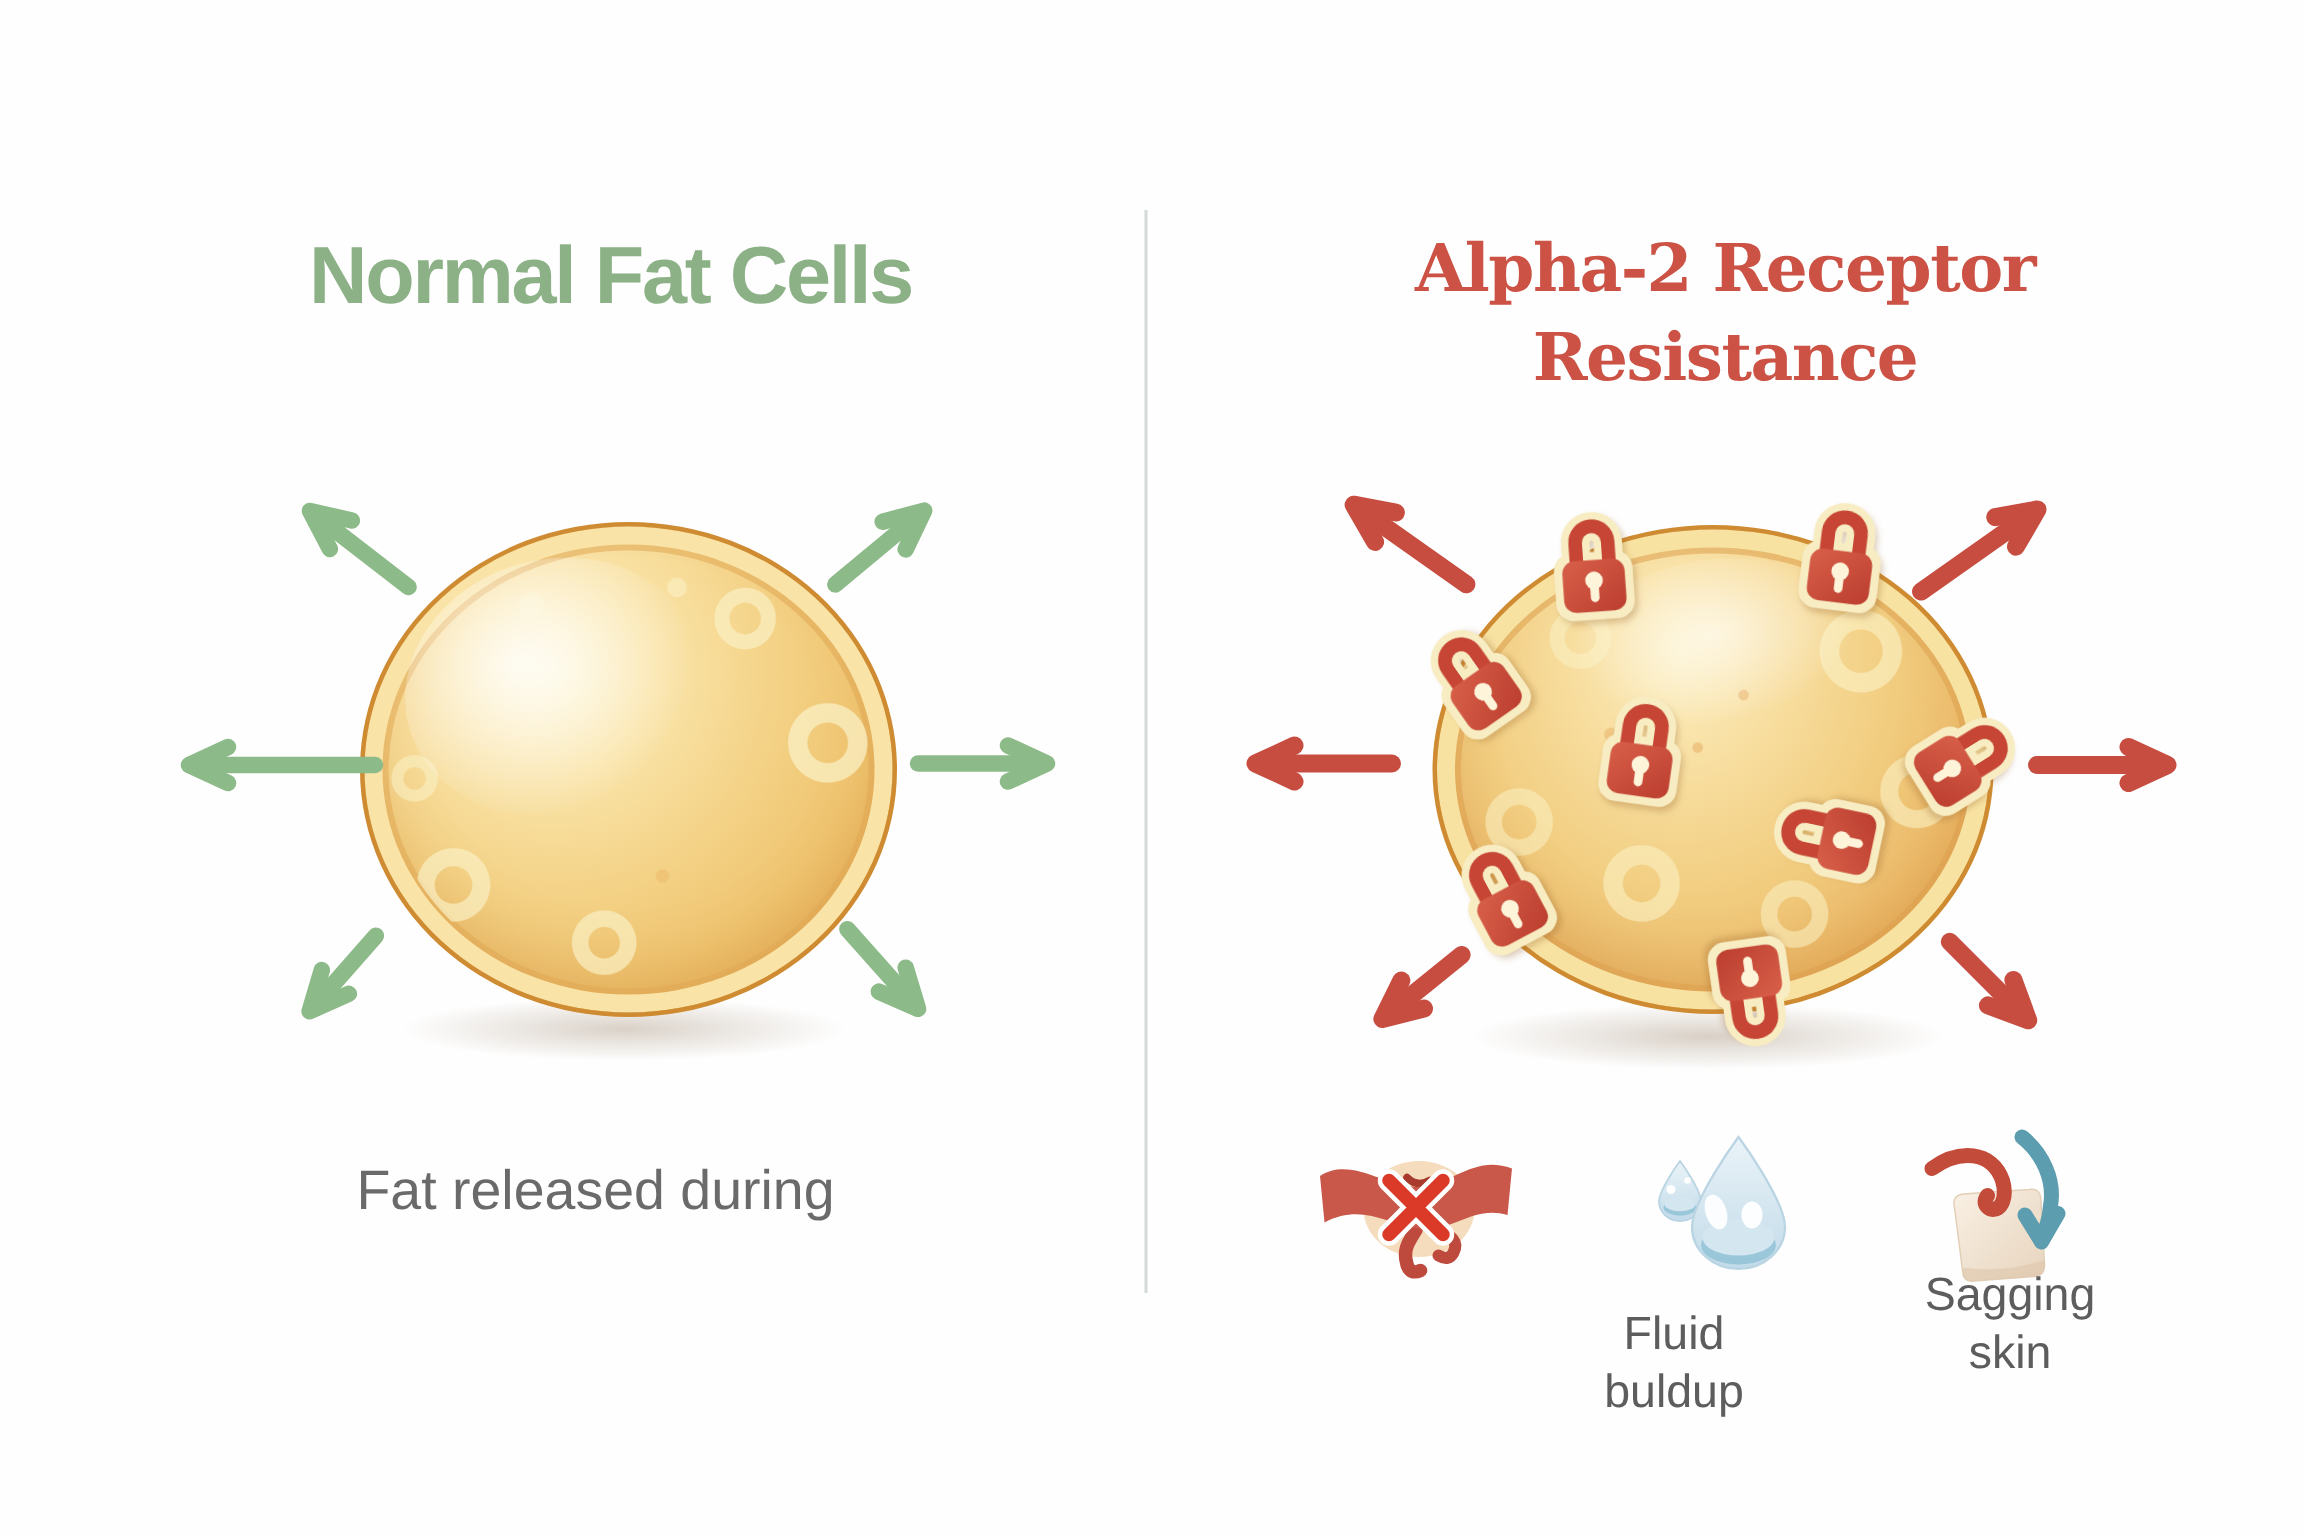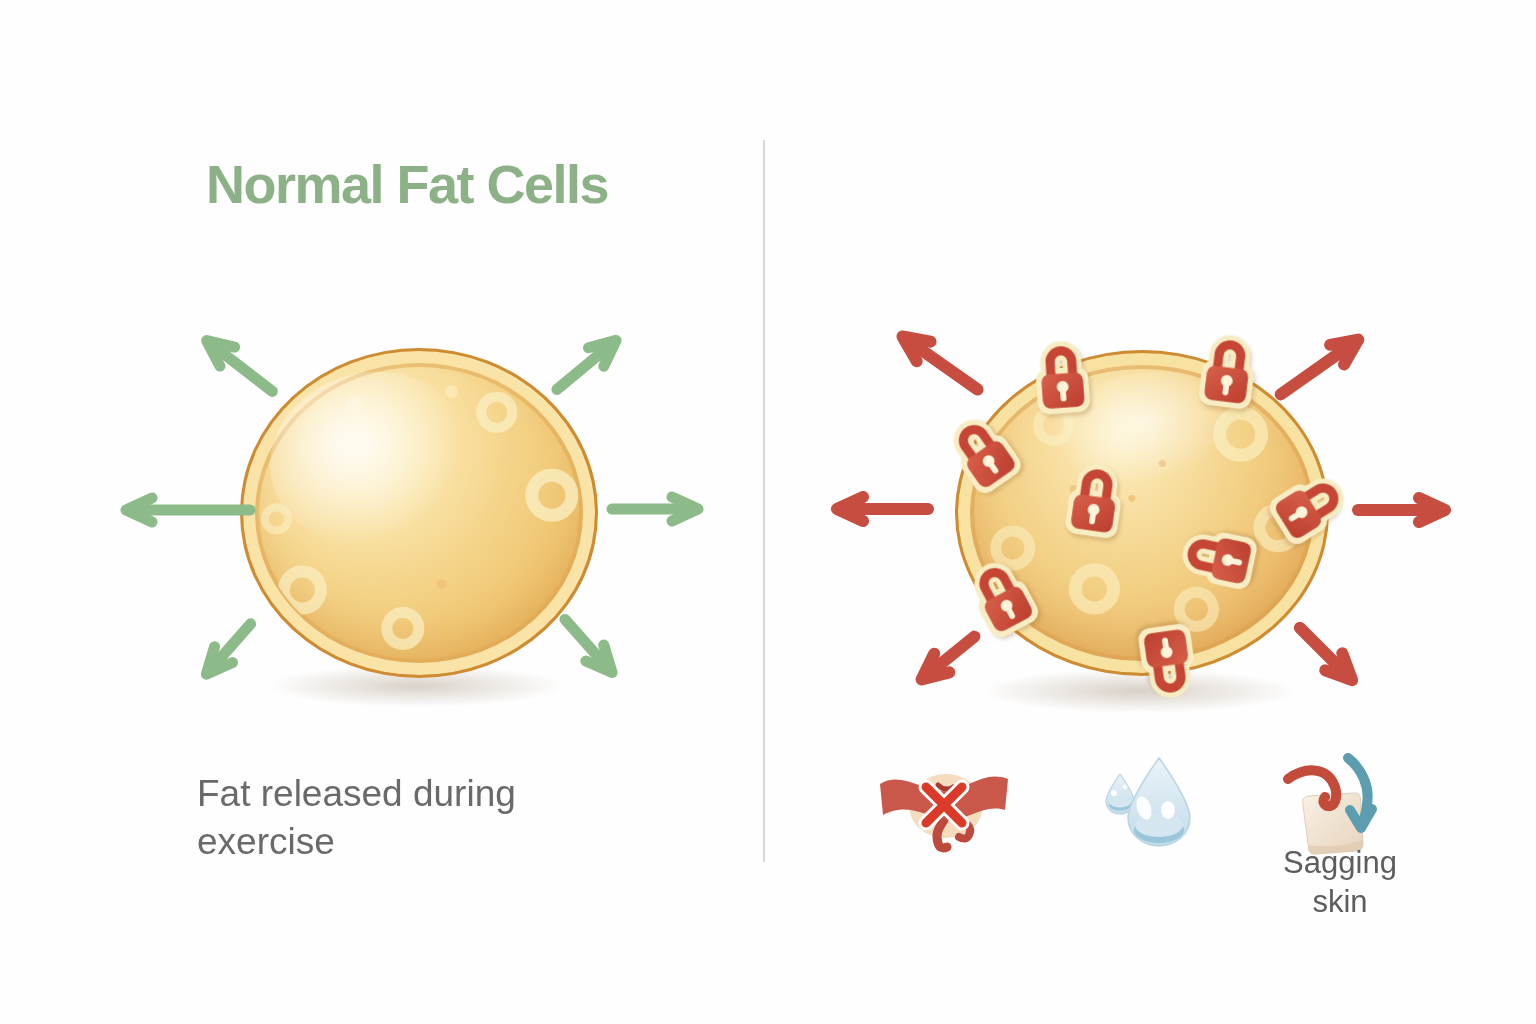--- a/index.html
+++ b/index.html
@@ -7,21 +7,21 @@
          font-family:"Liberation Sans",sans-serif;}
 
   .divider{position:absolute;left:763px;top:140px;width:2px;height:722px;background:#cdd4d0;opacity:.85;}
 
   .title-left{position:absolute;left:107px;top:156px;width:600px;text-align:center;
               font-size:54px;font-weight:bold;letter-spacing:-1.5px;color:#8cb186;line-height:56px;}
   .title-right{position:absolute;left:850px;top:150px;width:600px;text-align:center;
                font-family:"DejaVu Serif",serif;font-weight:bold;font-size:44px;line-height:59px;
                color:#cc5245;letter-spacing:-1px;}
 
-  .caption{position:absolute;left:197px;top:770px;width:400px;text-align:left;
+  .caption{position:absolute;left:197px;top:770px;width:400px;text-align:center;
            font-size:37px;line-height:48px;color:#6a6a6a;}
 
   .cell-shadow{position:absolute;}
   #cell-shadow-left{left:262px;top:664px;width:308px;height:44px;
     background:radial-gradient(ellipse at center,rgba(120,90,55,.27) 0%,rgba(120,90,55,0) 68%);}
   #cell-shadow-right{left:975px;top:668px;width:328px;height:46px;
     background:radial-gradient(ellipse at center,rgba(120,90,55,.28) 0%,rgba(120,90,55,0) 68%);}
 
   .cell{position:absolute;border-radius:50%;border:3px solid #cf8b31;}
   #cell-left{left:240px;top:348px;width:352px;height:324px;
@@ -142,23 +142,26 @@
     </div>
   <div class="arrow green" style="left:545px;top:629px;width:87px;transform:rotate(48.4deg)">
     <svg width="87" height="34">
         <path d="M8 17 L71 17"></path>
         <path d="M53 5 L79 17 L53 29"></path>
       </svg>
     </div>
 
   <div class="caption">
     <div>Fat released during</div>
-    <div>exercise</div>
-  </div>
-
+  </div>
+
+  <div class="title-right">
+    <div>Alpha-2 Receptor</div>
+    <div>Resistance</div>
+  </div>
 
   <div class="cell-shadow" id="cell-shadow-right"></div>
   <div class="cell" id="cell-right">
     <div class="rings" id="rings-right"></div>
     <div class="sheen" id="sheen-right"></div>
   </div>
 
   <div class="arrow red" style="left:886px;top:346px;width:108px;transform:rotate(-144.8deg)">
     <svg width="108" height="34">
         <path d="M8 17 L92 17"></path>
@@ -245,18 +248,22 @@
   </svg>
 
   <svg class="effect-icon" style="left:1282px;top:752px" width="112" height="115" viewBox="0 0 112 115">
     <path d="M21 53 Q19 45 27 44 L71 41 Q78 40 78.5 47 L81 91 Q81.5 98 74.5 99 L34 102 Q27 103 26.5 96 Z" fill="url(#skinGrad)" stroke="#e2cfb6" stroke-width="1"></path>
     <path d="M26.5 96 Q27 103 34 102 L74.5 99 Q81.5 98 81 91 L80.5 88 Q55 97 27 93 Z" fill="#ddc6ac" opacity=".6"></path>
     <path d="M6 27 C 24 14 46 15 53 35 C 56 45 53 56 45 54 Q 39 51 43 45" fill="none" stroke="#c24b3a" stroke-width="10" stroke-linecap="round"></path>
     <path d="M66 6 C 80 17 88 35 85 52 C 84 62 82 68 79 72" fill="none" stroke="#5d9db0" stroke-width="10" stroke-linecap="round"></path>
     <path d="M68 58 L79 76 L90 57" fill="none" stroke="#5d9db0" stroke-width="10" stroke-linecap="round" stroke-linejoin="round"></path>
   </svg>
 
+  <div class="effect-label" style="left:966px;top:869px">
+    <div>Fluid</div>
+    <div>buldup</div>
+  </div>
   <div class="effect-label" style="left:1190px;top:843px">
     <div>Sagging</div>
     <div>skin</div>
   </div>
 
 </div>
 
 </body></html>

